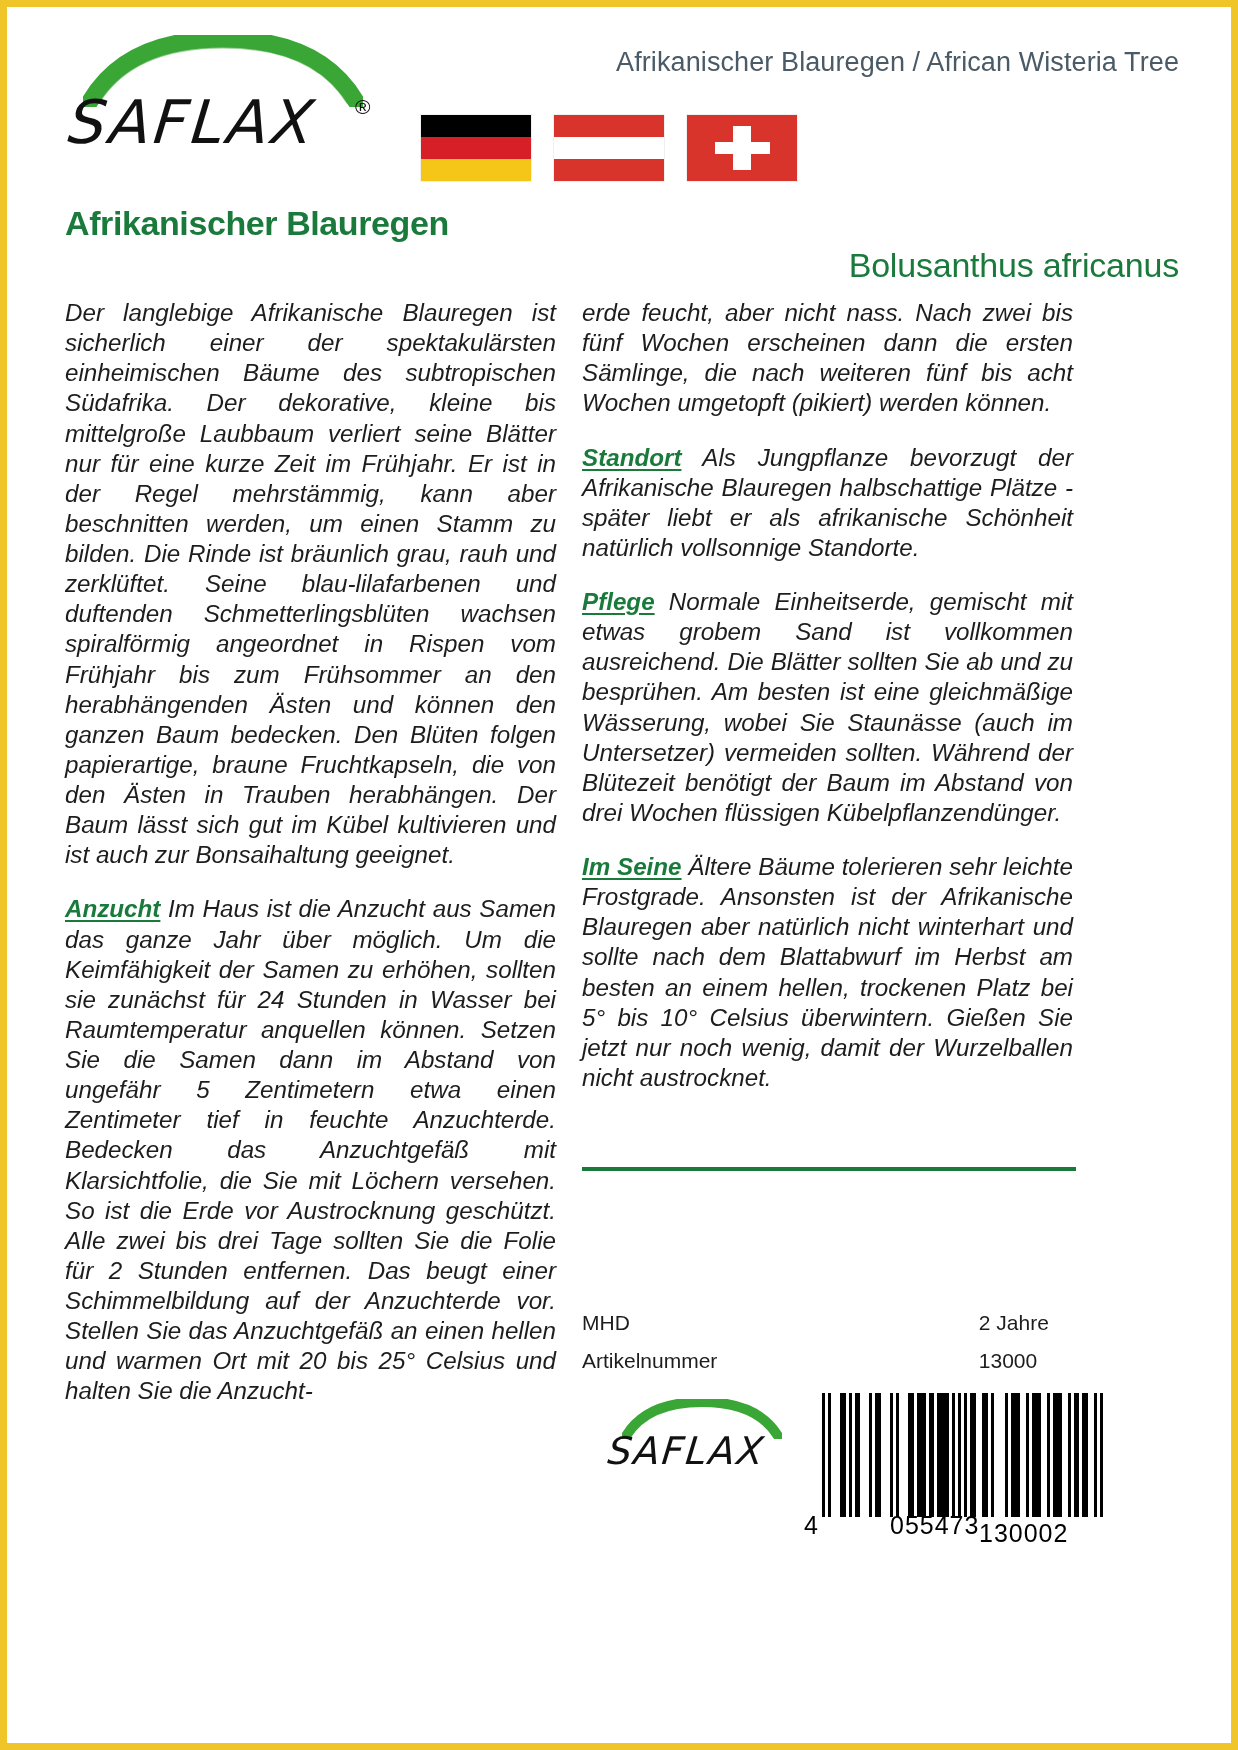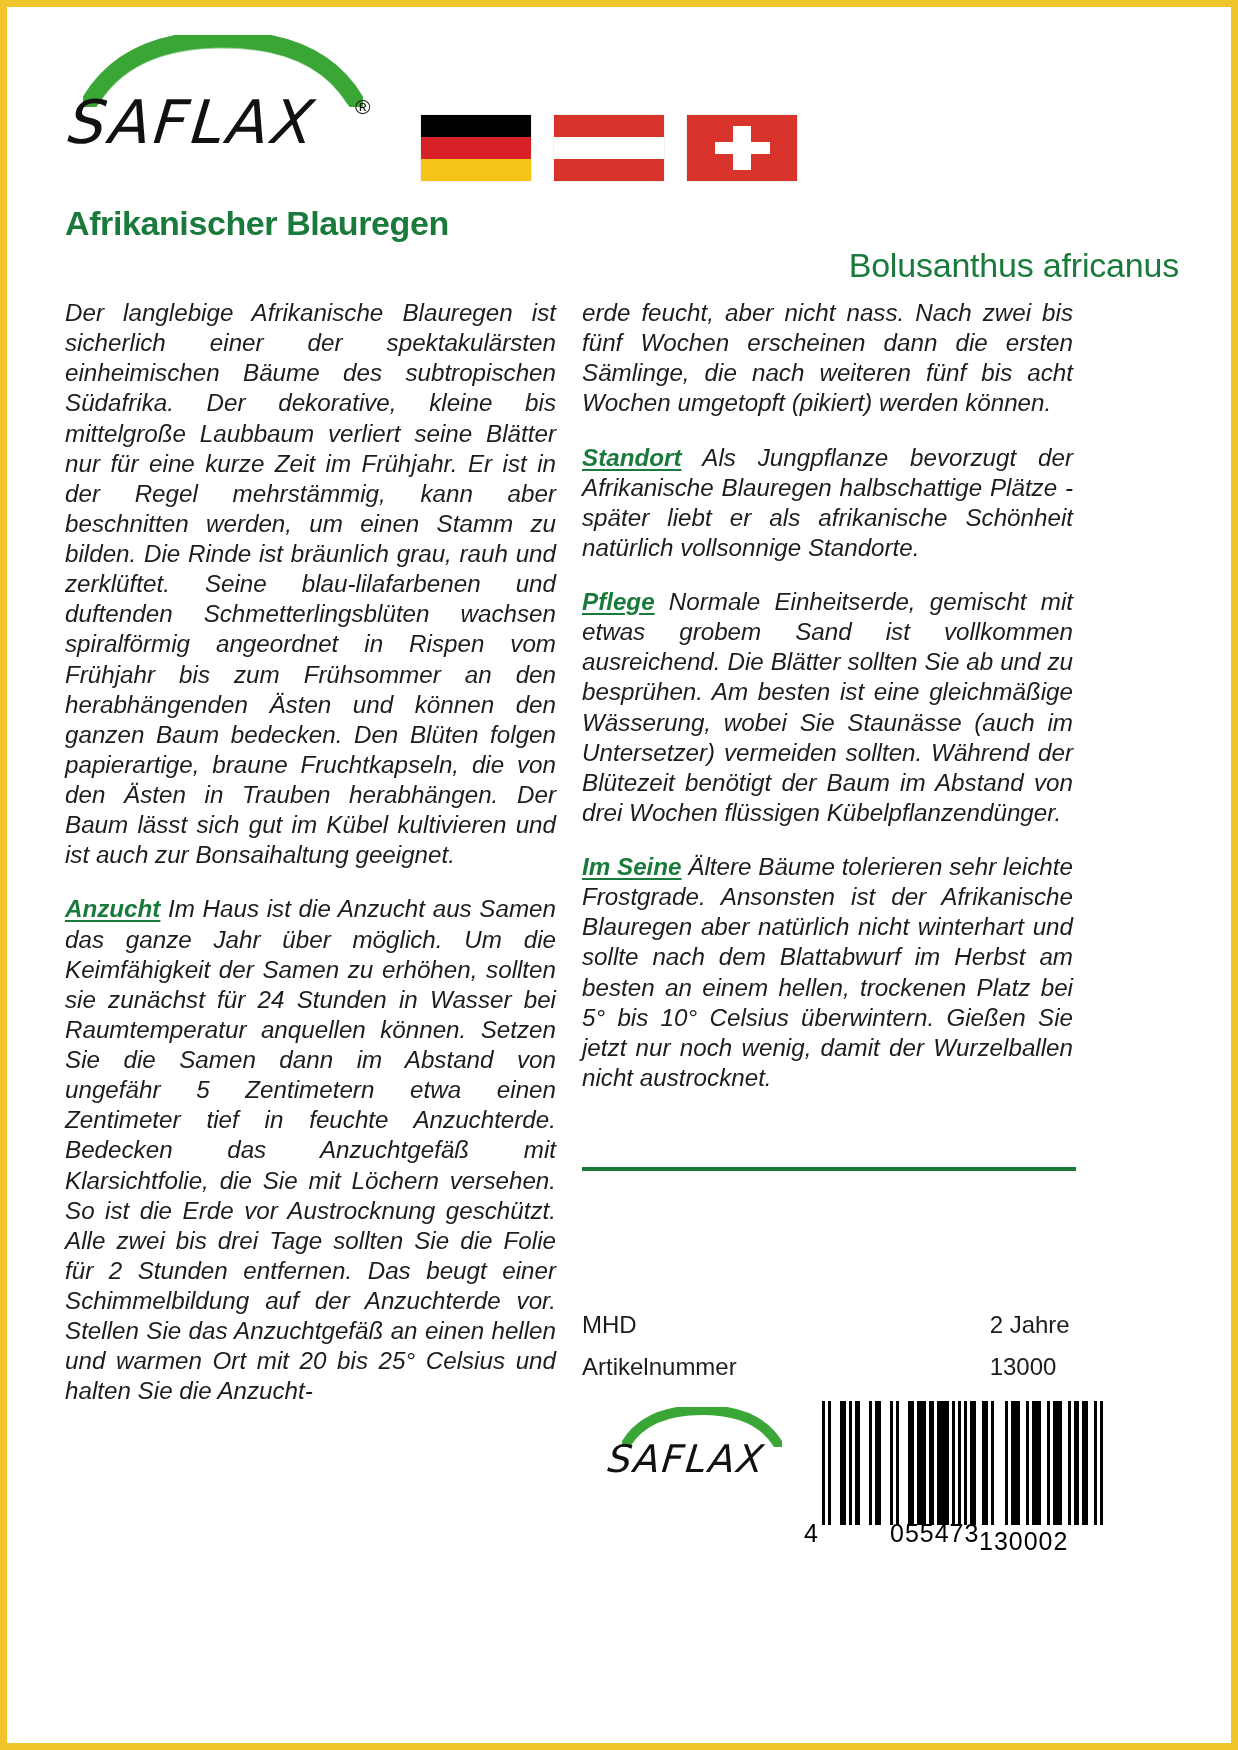--- a/index.html
+++ b/index.html
@@ -166,21 +166,21 @@
 
   .divider {
     height: 4px;
     background: #1a7a3c;
     width: 494px;
     margin-bottom: 140px;
   }
 
   .meta-table {
     width: 494px;
-    font-size: 24px;
+    font-size: 21px;
     color: #1d1d1d;
     border-collapse: collapse;
   }
   .meta-table td { padding: 0 0 14px 0; vertical-align: top; }
   .meta-table td.val { padding-left: 250px; white-space: nowrap; }
 
   .brand-barcode {
     position: relative;
     width: 520px;
     height: 200px;
@@ -246,20 +246,21 @@
 
     <div class="logo-block">
       <svg class="logo-arc" viewBox="0 0 280 72">
         <path d="M6 68 C 30 26, 75 4, 140 4 C 205 4, 250 26, 274 68" stroke="#3aa636" stroke-width="17" fill="none" stroke-linecap="round"></path>
         <path d="M14 66 C 38 28, 80 10, 140 10 C 200 10, 242 28, 266 66" stroke="#3aa636" stroke-width="7" fill="none" stroke-linecap="round" opacity="0.55"></path>
       </svg>
       <div class="logo-word">SAFLAX</div>
       <div class="logo-reg">®</div>
     </div>
 
+    <div class="header-title">Afrikanischer Blauregen / African Wisteria Tree</div>
 
     <div class="flags">
       <div class="flag">
         <div class="flag-de-b"></div>
           <div class="flag-de-r"></div>
           <div class="flag-de-y"></div>
       </div>
       <div class="flag">
         <div class="flag-at-r1"></div>
           <div class="flag-at-w"></div>

